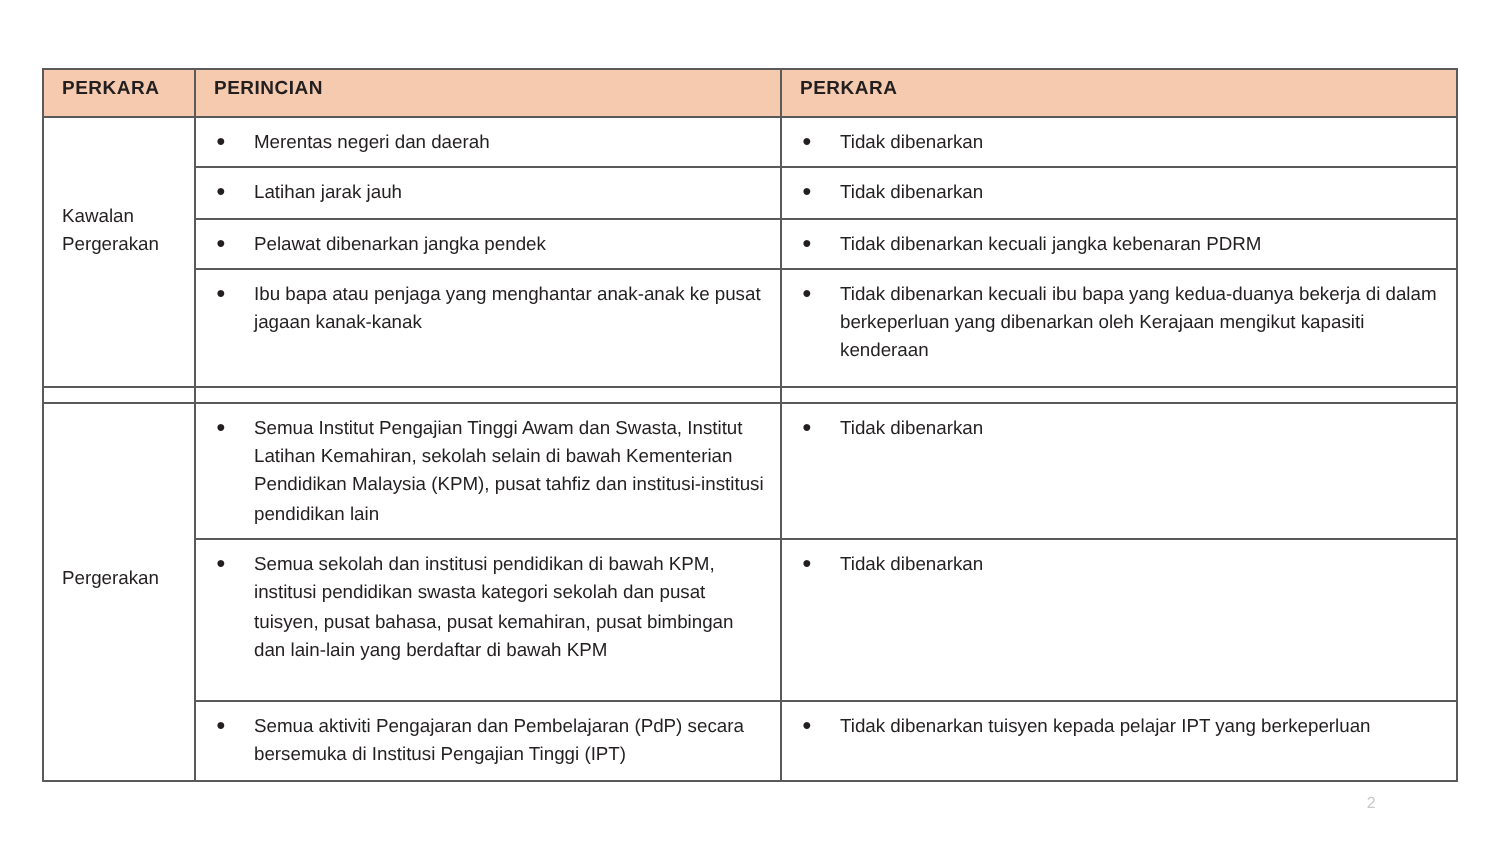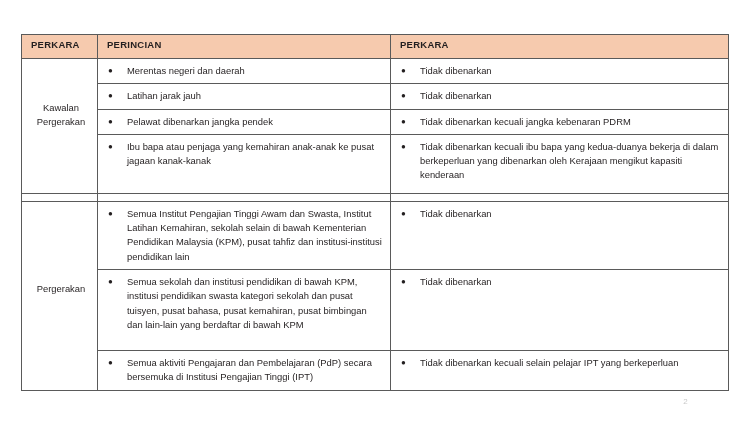--- a/index.html
+++ b/index.html
@@ -67,21 +67,20 @@
 
   
   .cat-cell {
     background: #ffffff;
   }
   .cat-label {
     font-size: 9.4px;
     line-height: 1.5;
     color: #231f20;
     padding: 0 6px 0 9px;
-    text-align: center;
   }
 
   
   .bullet-cell {
     background: #ffffff;
   }
   .bullet {
     display: flex;
     align-items: flex-start;
     padding: 5px 8px 5px 10px;
@@ -191,21 +190,21 @@
               <span class="dot">●</span>
               <span class="txt">Tidak dibenarkan kecuali jangka kebenaran PDRM</span>
             </div>
           </td>
         </tr>
 
         <tr>
           <td class="bullet-cell" style="height:58px;">
             <div class="bullet">
               <span class="dot">●</span>
-              <span class="txt">Ibu bapa atau penjaga yang kemahiran anak-anak ke pusat jagaan kanak-kanak</span>
+              <span class="txt">Ibu bapa atau penjaga yang menghantar anak-anak ke pusat jagaan kanak-kanak</span>
             </div>
           </td>
           <td class="bullet-cell">
             <div class="bullet">
               <span class="dot">●</span>
               <span class="txt">Tidak dibenarkan kecuali ibu bapa yang kedua-duanya bekerja di dalam berkeperluan yang dibenarkan oleh Kerajaan mengikut kapasiti kenderaan</span>
             </div>
           </td>
         </tr>
       </tbody>
@@ -255,21 +254,21 @@
         <tr>
           <td class="bullet-cell" style="height:36px;">
             <div class="bullet">
               <span class="dot">●</span>
               <span class="txt">Semua aktiviti Pengajaran dan Pembelajaran (PdP) secara bersemuka di Institusi Pengajian Tinggi (IPT)</span>
             </div>
           </td>
           <td class="bullet-cell">
             <div class="bullet">
               <span class="dot">●</span>
-              <span class="txt">Tidak dibenarkan kecuali selain pelajar IPT yang berkeperluan</span>
+              <span class="txt">Tidak dibenarkan tuisyen kepada pelajar IPT yang berkeperluan</span>
             </div>
           </td>
         </tr>
       </tbody>
     </table>
   </div>
 
   <div class="page-number">2</div>
 
 </div>

